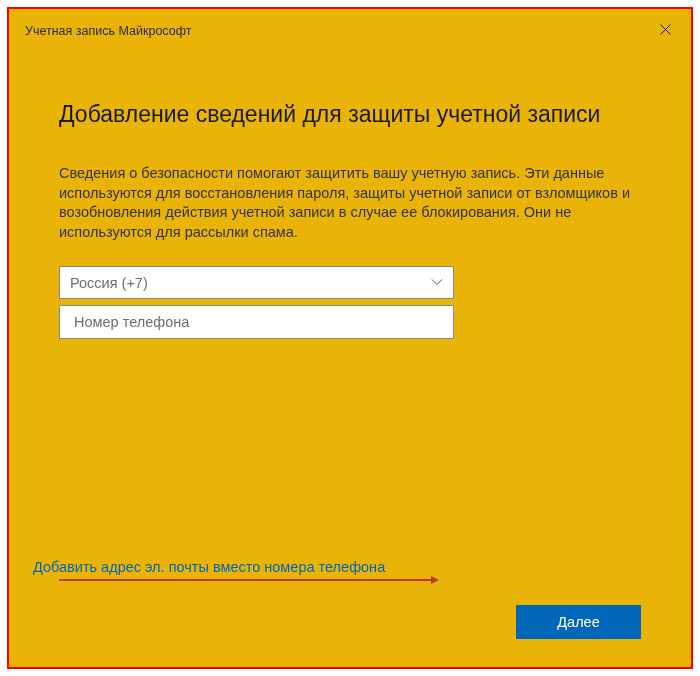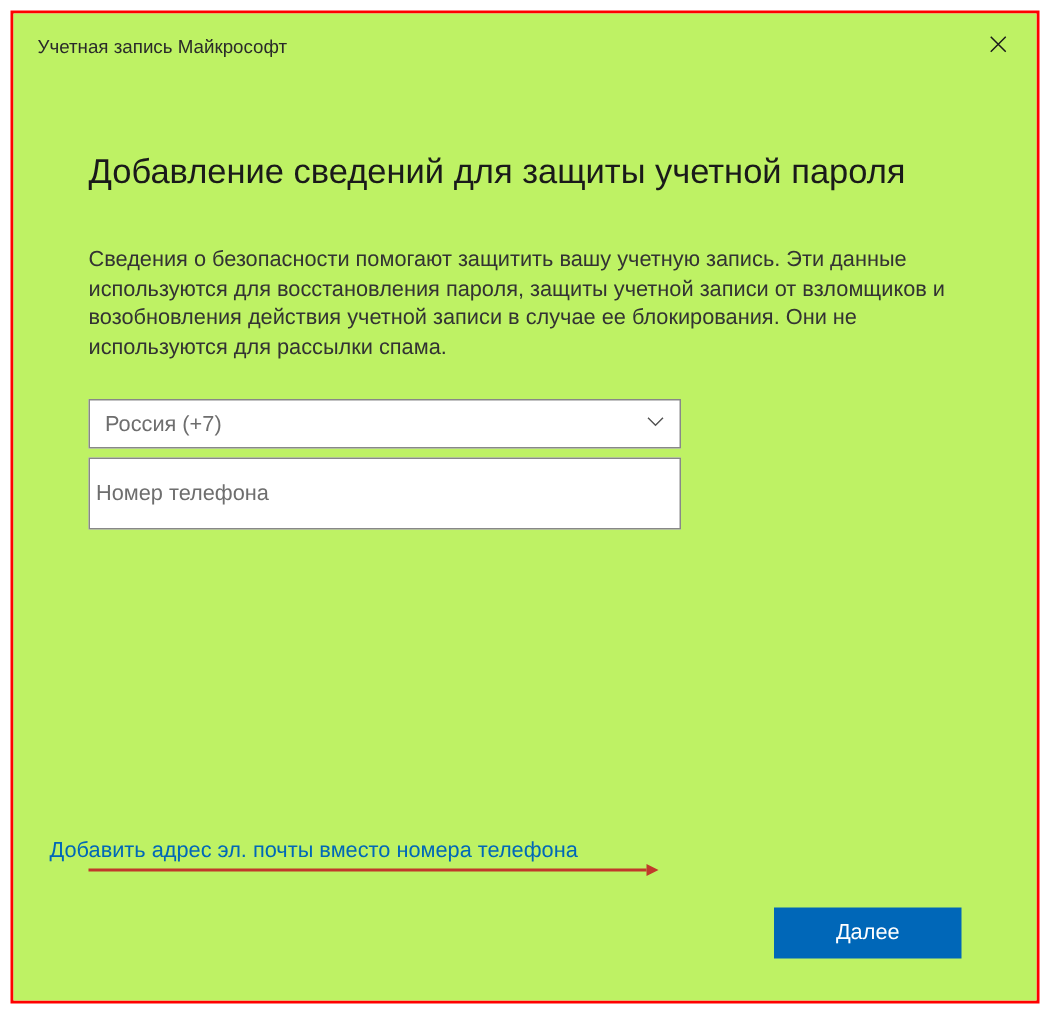--- a/index.html
+++ b/index.html
@@ -22,21 +22,21 @@
       bottom: 7px;
       border: 2px solid #ff0000;
       background: #ffffff;
     }
     .dialog {
       position: absolute;
       top: 0;
       left: 0;
       right: 0;
       bottom: 0;
-      background: #bef264;
+      background: #eab308;
       display: flex;
       flex-direction: column;
     }
     .titlebar {
       display: flex;
       justify-content: space-between;
       align-items: center;
       padding: 12px 16px 10px 16px;
       font-size: 12.5px;
       color: #2a2a2a;
@@ -90,23 +90,23 @@
       color: #6e6e6e;
       font-size: 14.5px;
     }
     .chevron svg {
       width: 12px;
       height: 12px;
     }
     .phone-input {
       border: 1px solid #888888;
       background: #ffffff;
-      height: 48px;
+      height: 34px;
       width: 100%;
-      padding: 0 4px;
+      padding: 0 14px;
       font-size: 14.5px;
       color: #333333;
       font-family: inherit;
       outline: none;
     }
     .phone-input::placeholder {
       color: #6e6e6e;
     }
     .spacer {
       flex: 1;
@@ -176,21 +176,21 @@
       <div class="close-btn">
         <span>
           <svg viewBox="0 0 11 11">
               <path d="M0.5 0.5 L10.5 10.5 M10.5 0.5 L0.5 10.5" stroke="#1a1a1a" stroke-width="1" fill="none"></path>
             </svg>
         </span>
       </div>
     </div>
 
     <div class="content">
-      <h1 class="heading">Добавление сведений для защиты учетной пароля</h1>
+      <h1 class="heading">Добавление сведений для защиты учетной записи</h1>
       <p class="description">Сведения о безопасности помогают защитить вашу учетную запись. Эти данные используются для восстановления пароля, защиты учетной записи от взломщиков и возобновления действия учетной записи в случае ее блокирования. Они не используются для рассылки спама.</p>
 
       <div class="form-area">
         <div class="select-wrap">
           <span class="select-text">Россия (+7)</span>
           <span class="chevron">
             <svg viewBox="0 0 12 12">
                 <path d="M1 3.5 L6 8.5 L11 3.5" stroke="#555555" stroke-width="1" fill="none"></path>
               </svg>
           </span>

